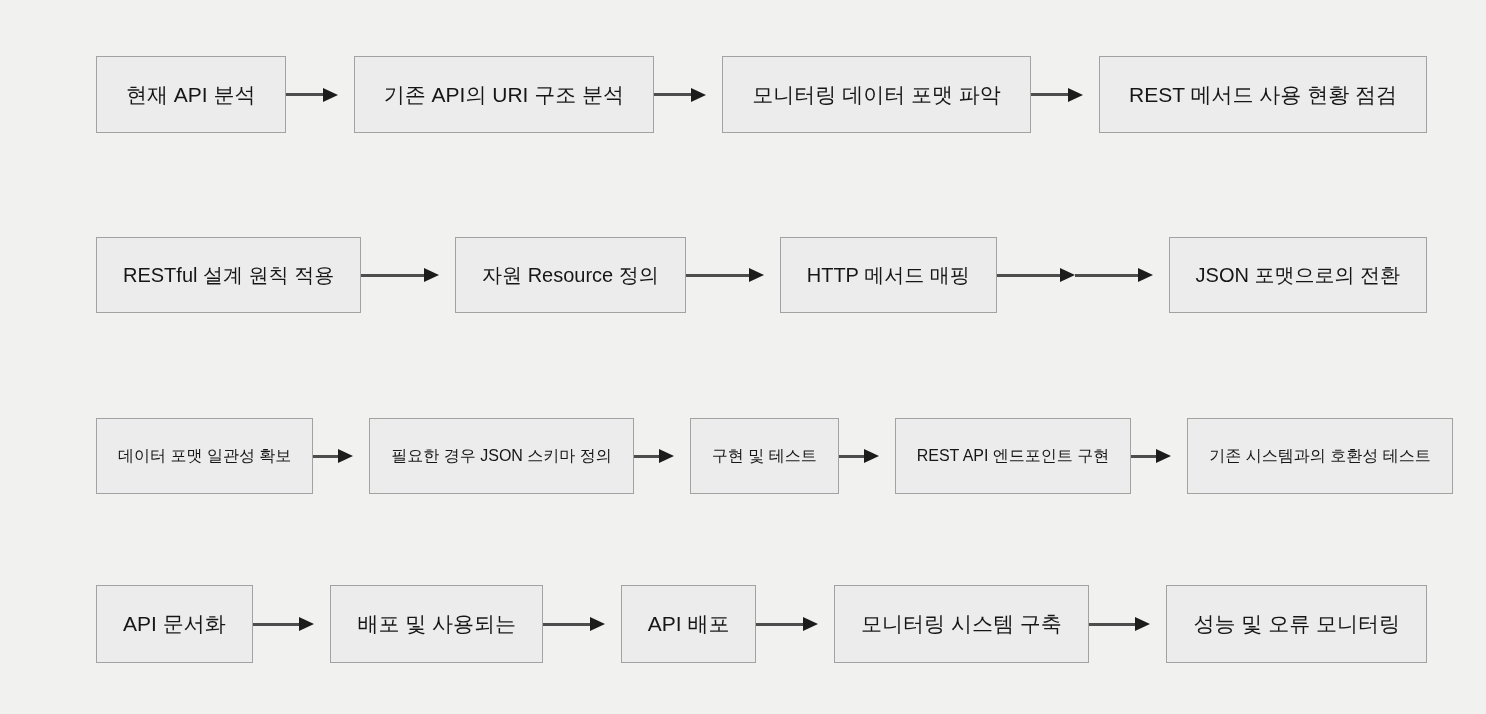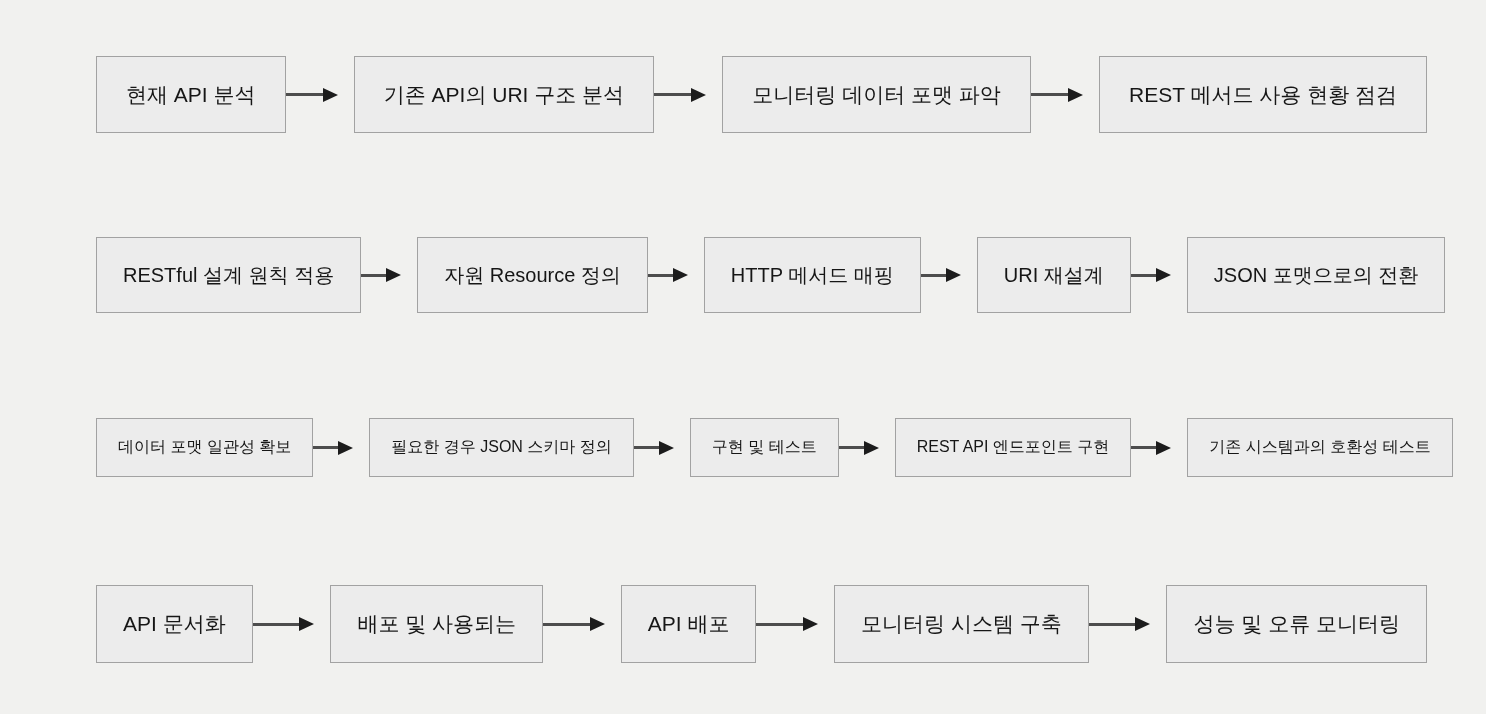--- a/index.html
+++ b/index.html
@@ -57,21 +57,21 @@
     border-top: 7px solid transparent;
     border-bottom: 7px solid transparent;
     border-left: 15px solid var(--head, #1c1c1c);
     margin-left: -1px;
     flex: 0 0 auto;
   }
   .r1 { top: 56px;  height: 77px; font-size: 21px; }
   .r1 .node { padding: 0 29px; }
   .r2 { top: 237px; height: 76px; font-size: 20px; }
   .r2 .node { padding: 0 26px; }
-  .r3 { top: 418px; height: 59px; font-size: 16px; }
+  .r3 { top: 418px; height: 76px; font-size: 16px; }
   .r3 .node { padding: 0 21px; }
   .r4 { top: 585px; height: 78px; font-size: 21px; }
   .r4 .node { padding: 12px 26px; }
 </style>
 </head>
 <body style="--bg: #f1f1ef; --fill: #ececec; --stroke: #a2a2a2; --arrow: #4d4d4d; --head: #1c1c1c; --text: #161616;">
 
 <div class="canvas">
   <div class="flow-row r1">
       <div class="node">현재 API 분석</div>
@@ -100,21 +100,20 @@
       <div class="node">자원 Resource 정의</div>
       <div class="arrow">
         <span class="arrow-line"></span>
         <span class="arrow-head"></span>
       </div>
       <div class="node">HTTP 메서드 매핑</div>
       <div class="arrow">
         <span class="arrow-line"></span>
         <span class="arrow-head"></span>
       </div>
-      <div class="node">URI 재설계</div>
       <div class="arrow">
         <span class="arrow-line"></span>
         <span class="arrow-head"></span>
       </div>
       <div class="node">JSON 포맷으로의 전환</div>
     </div>
   <div class="flow-row r3">
       <div class="node">데이터 포맷 일관성 확보</div>
       <div class="arrow">
         <span class="arrow-line"></span>

